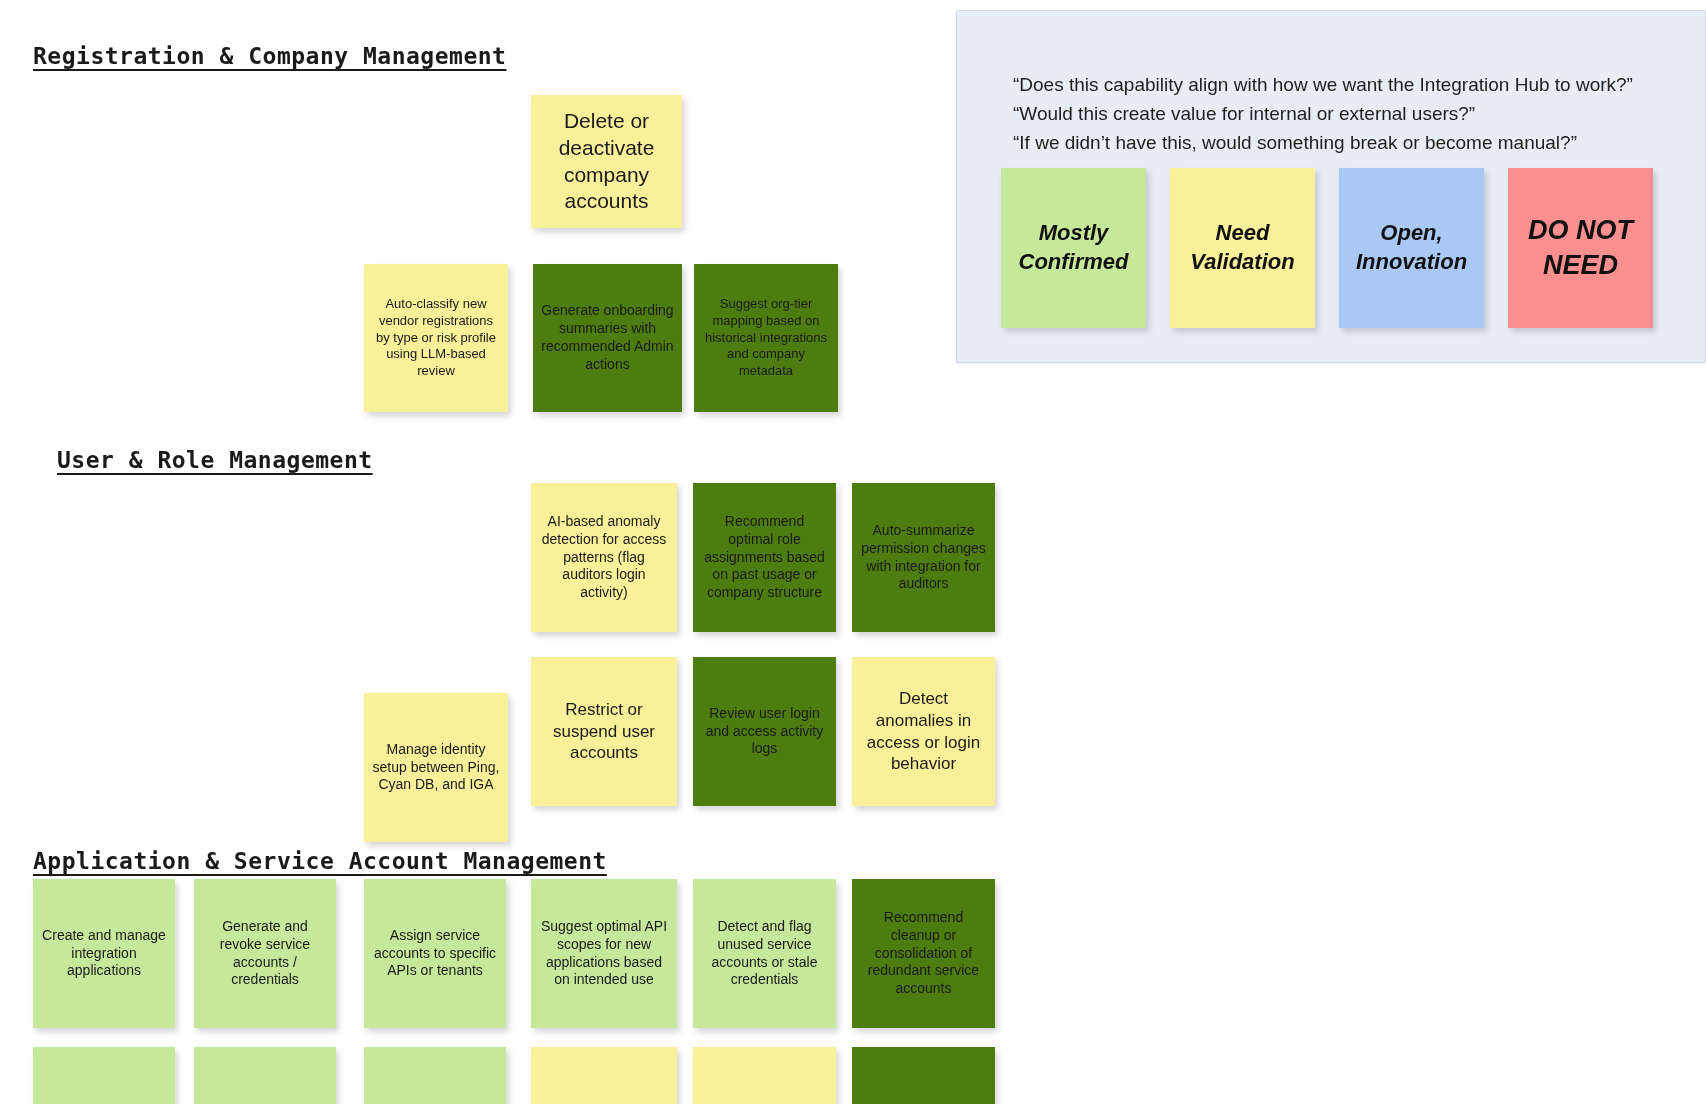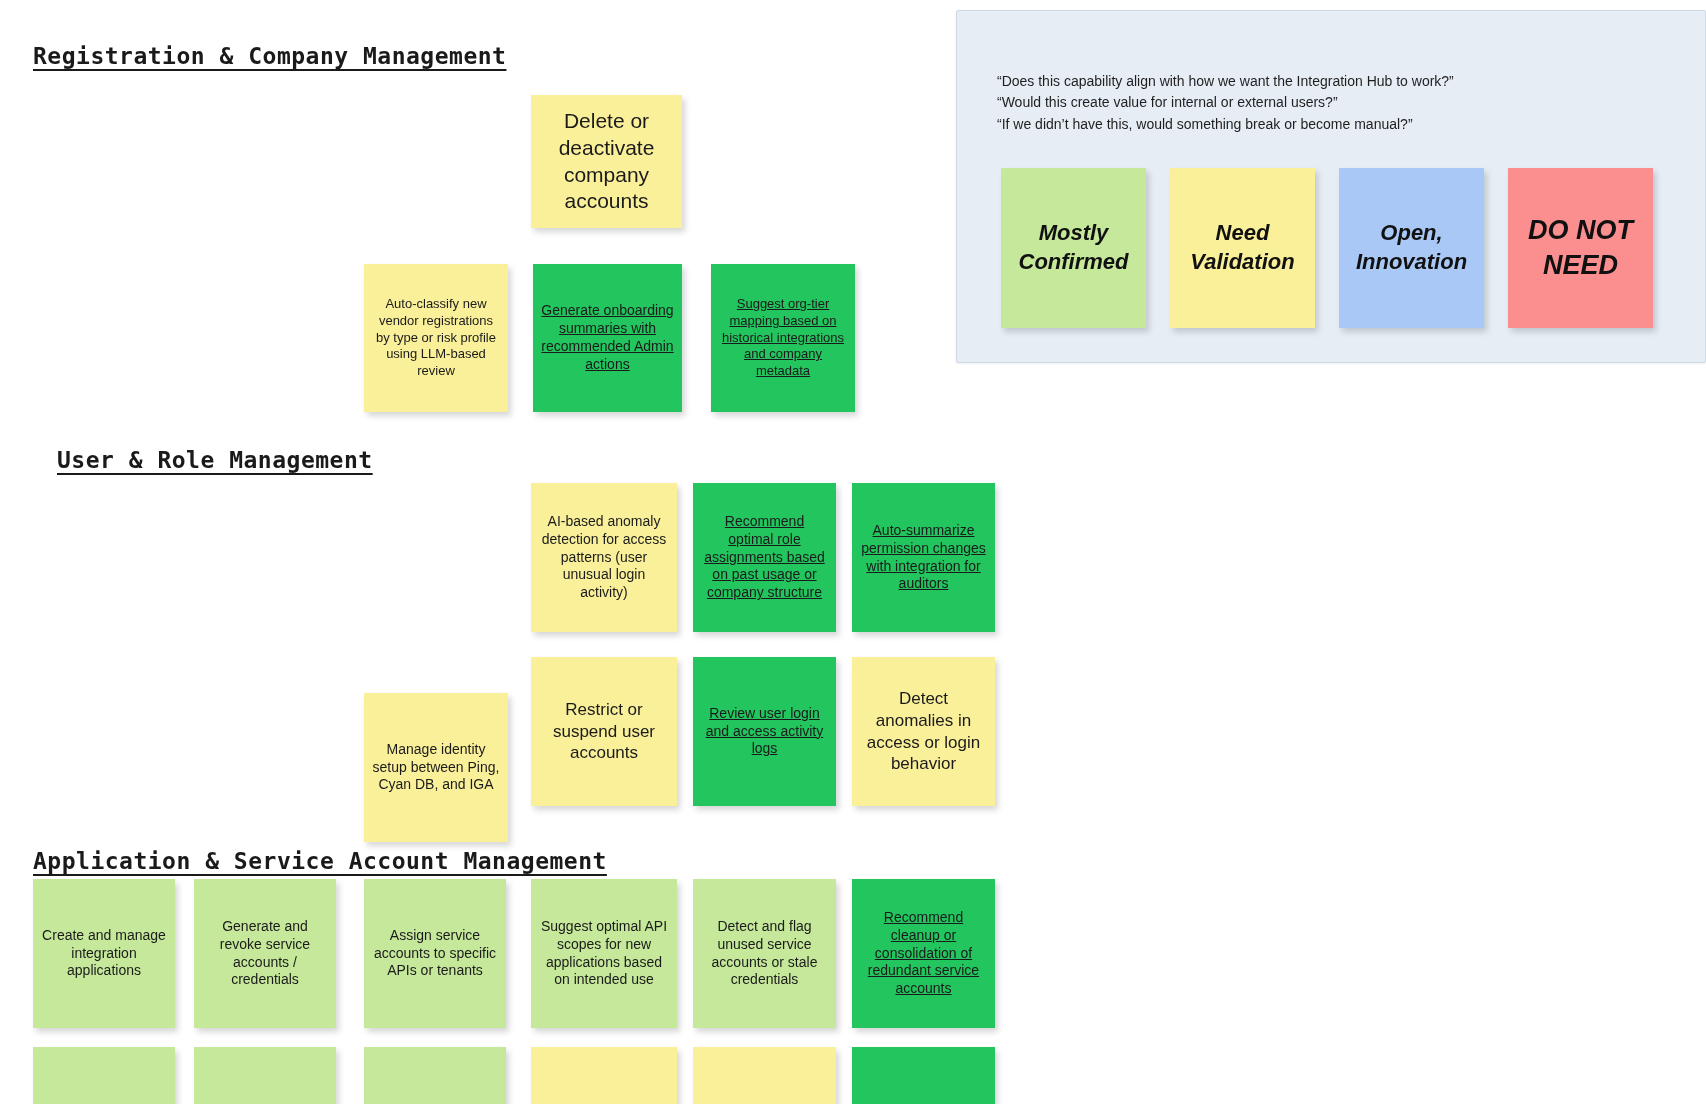--- a/index.html
+++ b/index.html
@@ -43,21 +43,21 @@
     text-align: center;
     color: #1b1b1b;
     padding: 6px 8px;
     box-shadow: 3px 4px 6px rgba(0,0,0,0.16);
     line-height: 1.28;
     overflow: hidden;
   }
   .note span { display: block; width: 100%; }
   .note.yellow { background: #FAF09A; }
   .note.green  { background: #C5E89A; }
-  .note.blue   { background: #22c55e; text-decoration: underline; }
+  .note.blue   { background: #4d7c0f; }
 
   .fs-xs  { font-size: 13px; }
   .fs-sm  { font-size: 14px; }
   .fs-md  { font-size: 17px; }
   .fs-lg  { font-size: 21px; }
 
   
   #legend {
     position: absolute;
     left: 956px;
@@ -69,24 +69,25 @@
     border-radius: 2px;
     box-shadow: 0 1px 3px rgba(0,0,0,0.07);
   }
   #legend-questions {
     position: absolute;
     left: 40px;
     top: 60px;
     width: 690px;
   }
   .legend-q {
-    font-size: 14px;
+    font-size: 19px;
     color: #1f1f1f;
     line-height: 1.52;
     white-space: nowrap;
+    margin-left: 16px;
   }
   #legend-cards {
     position: absolute;
     left: 44px;
     top: 157px;
     display: flex;
     gap: 24px;
   }
   .legend-card {
     width: 145px;
@@ -116,28 +117,28 @@
   </div>
 
   <div class="note yellow fs-xs" style="left:364px; top:264px; width:144px; height:148px;">
     <span>Auto-classify new vendor registrations by type or risk profile using LLM-based review</span>
   </div>
 
   <div class="note blue fs-sm" style="left:533px; top:264px; width:149px; height:148px;">
     <span>Generate onboarding summaries with recommended Admin actions</span>
   </div>
 
-  <div class="note blue fs-xs" style="left:694px; top:264px; width:144px; height:148px;margin-left:17px;">
+  <div class="note blue fs-xs" style="left:694px; top:264px; width:144px; height:148px;">
     <span>Suggest org-tier mapping based on historical integrations and company metadata</span>
   </div>
 
   <div class="section-title" style="left:33px; top:447px;margin-left:24px;">User &amp; Role Management</div>
 
   <div class="note yellow fs-sm" style="left:531px; top:483px; width:146px; height:149px;">
-    <span>AI-based anomaly detection for access patterns (user unusual login activity)</span>
+    <span>AI-based anomaly detection for access patterns (flag auditors login activity)</span>
   </div>
 
   <div class="note blue fs-sm" style="left:693px; top:483px; width:143px; height:149px;">
     <span>Recommend optimal role assignments based on past usage or company structure</span>
   </div>
 
   <div class="note blue fs-sm" style="left:852px; top:483px; width:143px; height:149px;">
     <span>Auto-summarize permission changes with integration for auditors</span>
   </div>
 

